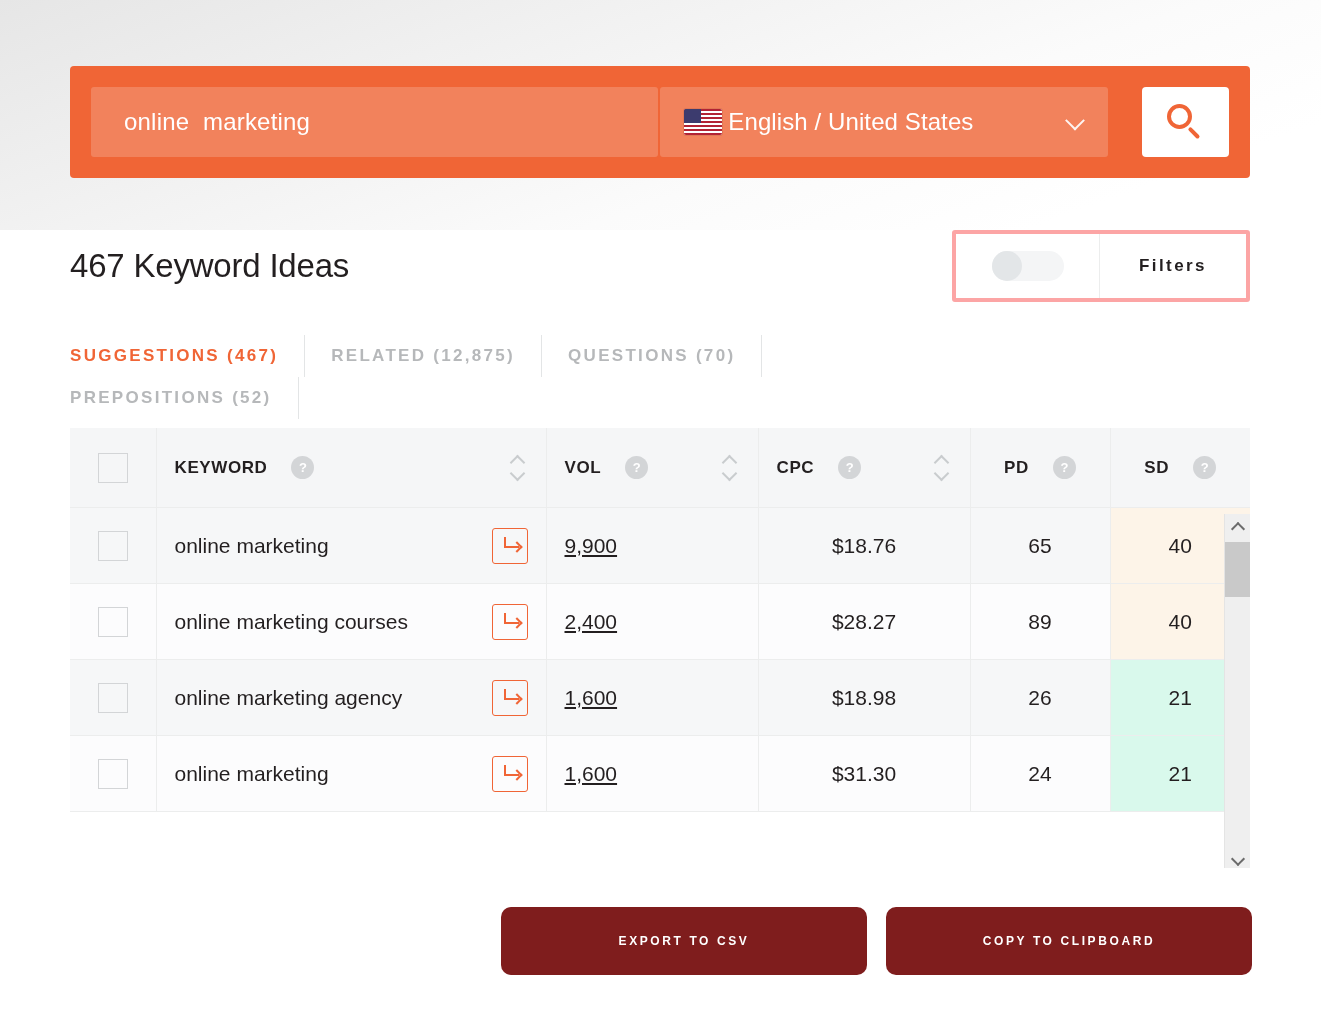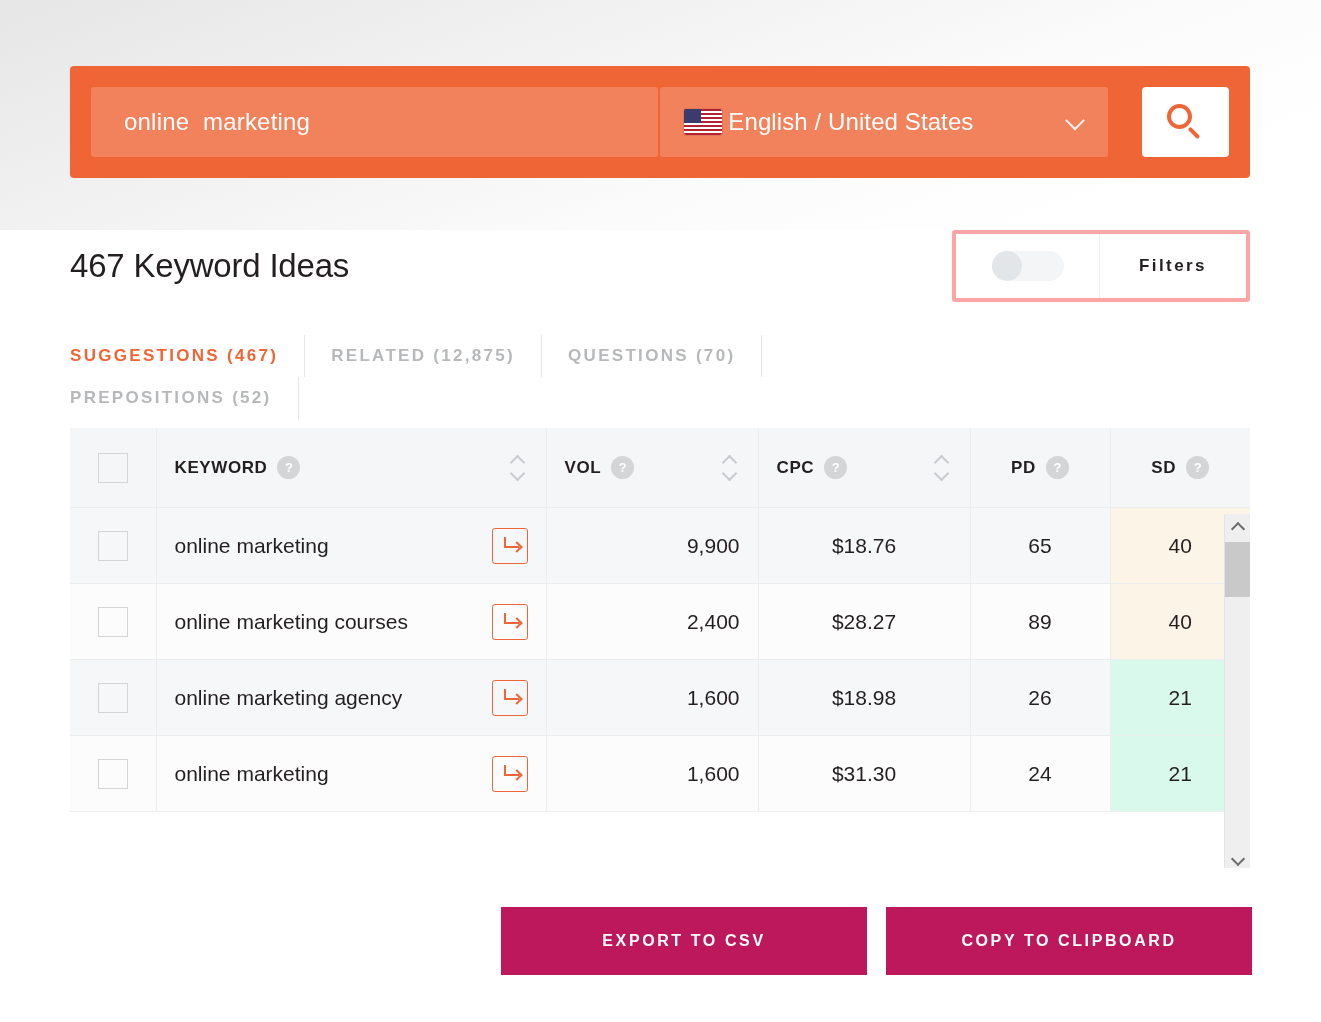--- a/index.html
+++ b/index.html
@@ -267,21 +267,21 @@
     align-items: center;
     height: 79px;
     padding: 0 18px;
   }
   .th-inner.center { justify-content: center; }
   .th-inner.spread { justify-content: space-between; }
 
   .th-group {
     display: flex;
     align-items: center;
-    gap: 10px;
+    gap: 24px;
   }
 
   .qmark {
     width: 23px; height: 23px;
     border-radius: 50%;
     background: #d3d5d7;
     color: #ffffff;
     font-size: 13px;
     font-weight: bold;
     display: inline-flex;
@@ -317,21 +317,21 @@
     padding: 0 18px;
     vertical-align: middle;
   }
   tbody td:last-child { border-right: none; }
 
   tbody tr:nth-child(odd) td { background: #f6f7f8; }
   tbody tr:nth-child(even) td { background: #fcfcfd; }
 
   td.c-check { width: 86px; padding: 0; text-align: center; }
   td.c-keyword { width: 390px; }
-  td.c-vol { width: 212px; text-align: right; }
+  td.c-vol { width: 212px; text-align: left; text-decoration: underline; }
   td.c-cpc { width: 212px; text-align: center; }
   td.c-pd { width: 140px; text-align: center; }
   td.c-sd { width: 140px; text-align: center; }
 
   th.h-check { width: 86px; }
   th.h-keyword { width: 390px; }
   th.h-vol { width: 212px; }
   th.h-cpc { width: 212px; }
   th.h-pd { width: 140px; }
   th.h-sd { width: 140px; }
@@ -435,24 +435,24 @@
   
   .actions {
     position: absolute;
     left: 501px;
     top: 907px;
     display: flex;
     gap: 19px;
   }
   .act-btn {
     height: 68px;
-    background: #be185d;
-    border-radius: 0;
+    background: #7f1d1d;
+    border-radius: 10px;
     color: #ffffff;
-    font-size: 16px;
+    font-size: 12px;
     font-weight: bold;
     letter-spacing: 2.6px;
     display: flex;
     align-items: center;
     justify-content: center;
     cursor: pointer;
   }
   .act-btn.export { width: 366px; }
   .act-btn.copy { width: 366px; }
 </style>

